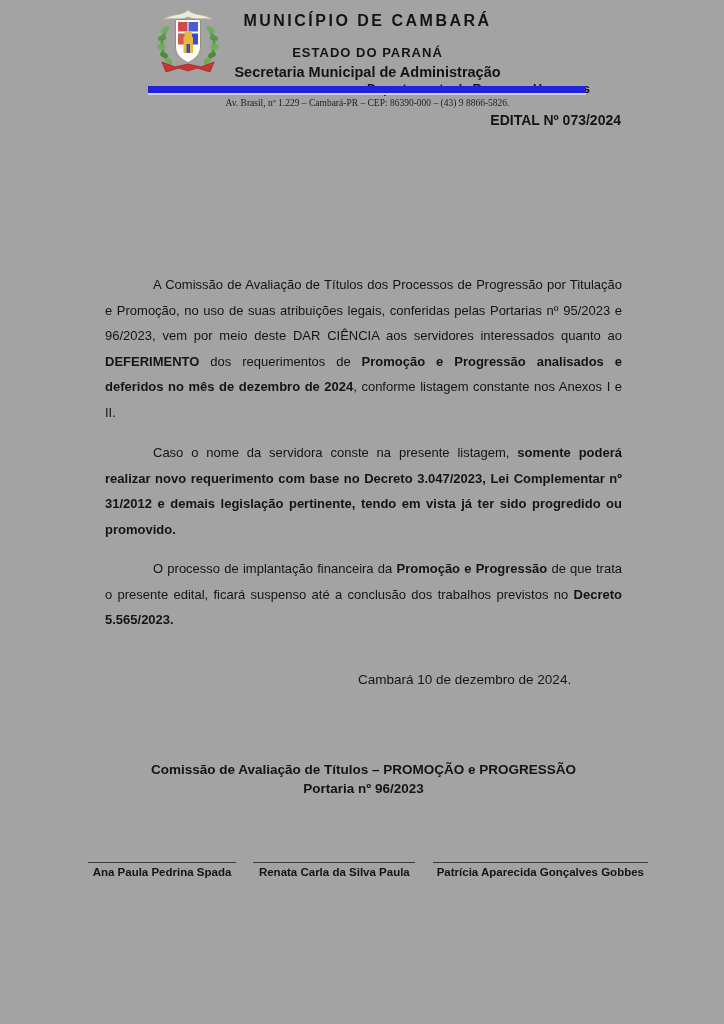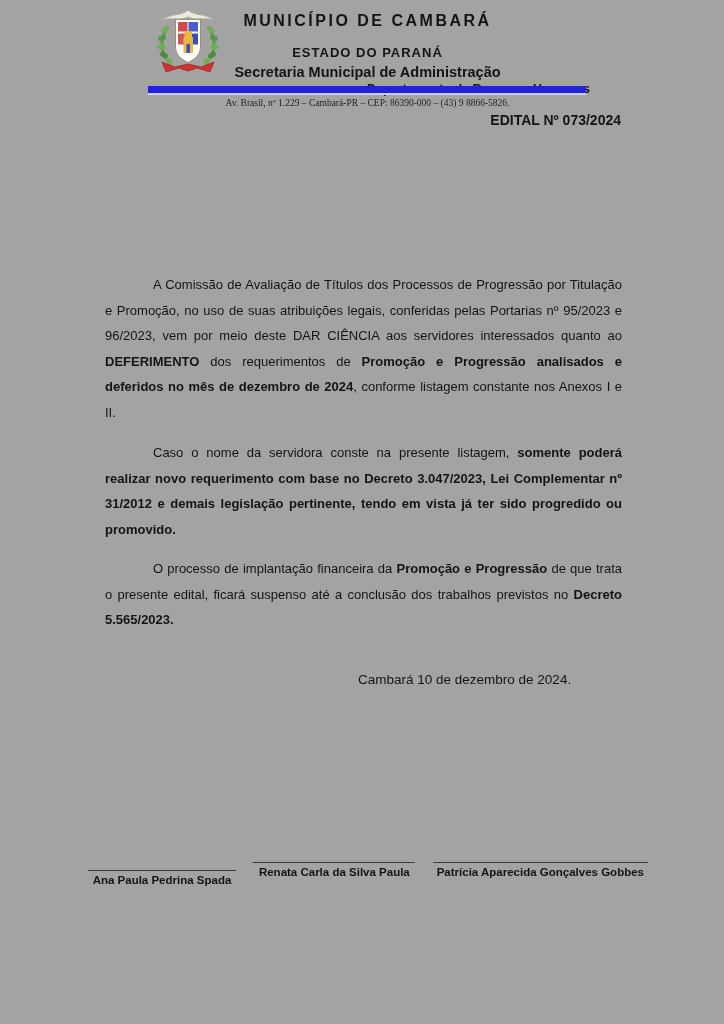--- a/index.html
+++ b/index.html
@@ -71,21 +71,21 @@
   .signatures {
     position:absolute; left:88px; top:862px; width:560px;
     display:flex; justify-content:space-between; align-items:flex-start;
   }
   .signature {
     border-top:1.2px solid #3a3a3a;
     padding:3px 4px 0 4px;
     font-size:11.5px; font-weight:bold;
     text-align:center; white-space:nowrap;
   }
-  .signature.s1 { min-width:148px;margin-top:8px; }
+  .signature.s1 { min-width:148px; }
   .signature.s2 { min-width:162px; }
   .signature.s3 { min-width:196px; }
 </style>
 </head>
 <body>
 
 <div class="page">
 
   <div class="coat-of-arms">
     <svg viewBox="0 0 74 75" width="74" height="75">
@@ -134,20 +134,24 @@
 
 
   <p class="para para-1"><span>A Comissão de Avaliação de Títulos dos Processos de Progressão por Titulação e Promoção, no uso de suas atribuições legais, conferidas pelas Portarias nº 95/2023 e 96/2023, vem por meio deste DAR CIÊNCIA aos servidores interessados quanto ao </span><b>DEFERIMENTO</b><span> dos requerimentos de </span><b>Promoção e Progressão analisados e deferidos no mês de dezembro de 2024</b><span>, conforme listagem constante nos Anexos I e II.</span></p>
 
   <p class="para para-2"><span>Caso o nome da servidora conste na presente listagem, </span><b>somente poderá realizar novo requerimento com base no Decreto 3.047/2023, Lei Complementar nº 31/2012 e demais legislação pertinente, tendo em vista já ter sido progredido ou promovido.</b></p>
 
   <p class="para para-3"><span>O processo de implantação financeira da </span><b>Promoção e Progressão</b><span> de que trata o presente edital, ficará suspenso até a conclusão dos trabalhos previstos no </span><b>Decreto 5.565/2023.</b></p>
 
   <div class="date-line">Cambará 10 de dezembro de 2024.</div>
 
+  <div class="committee">
+    <div>Comissão de Avaliação de Títulos – PROMOÇÃO e PROGRESSÃO</div>
+    <div>Portaria nº 96/2023</div>
+  </div>
 
   <div class="signatures">
     <div class="signature s1">Ana Paula Pedrina Spada</div>
     <div class="signature s2">Renata Carla da Silva Paula</div>
     <div class="signature s3">Patrícia Aparecida Gonçalves Gobbes</div>
   </div>
 
 </div>
 
 </body></html>

